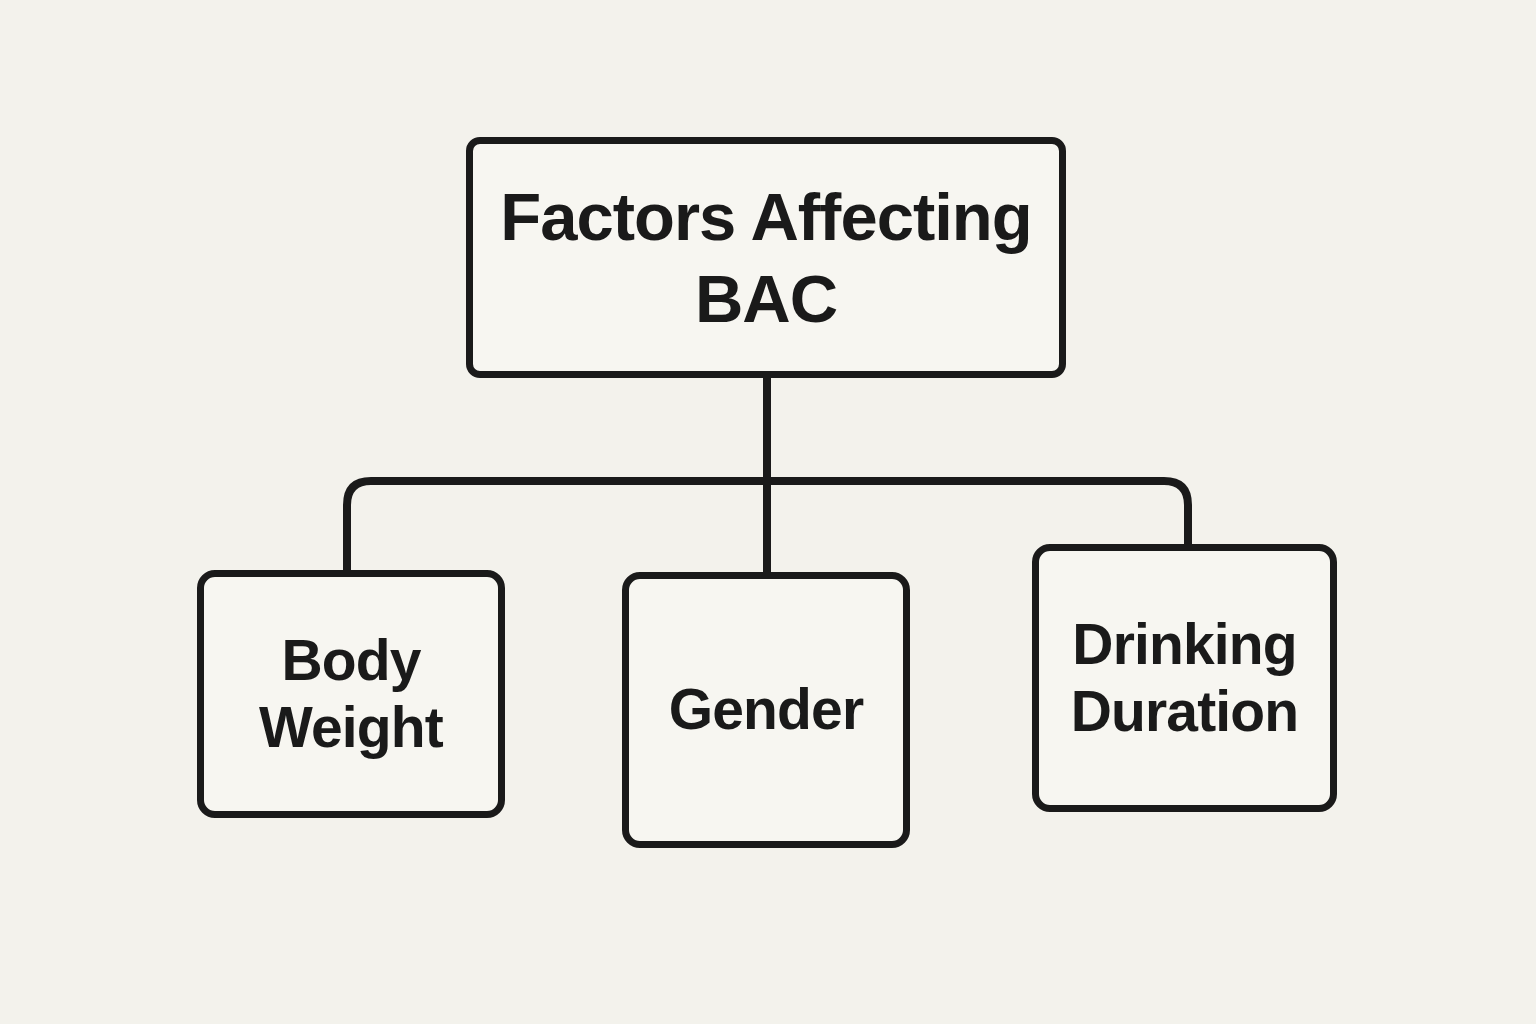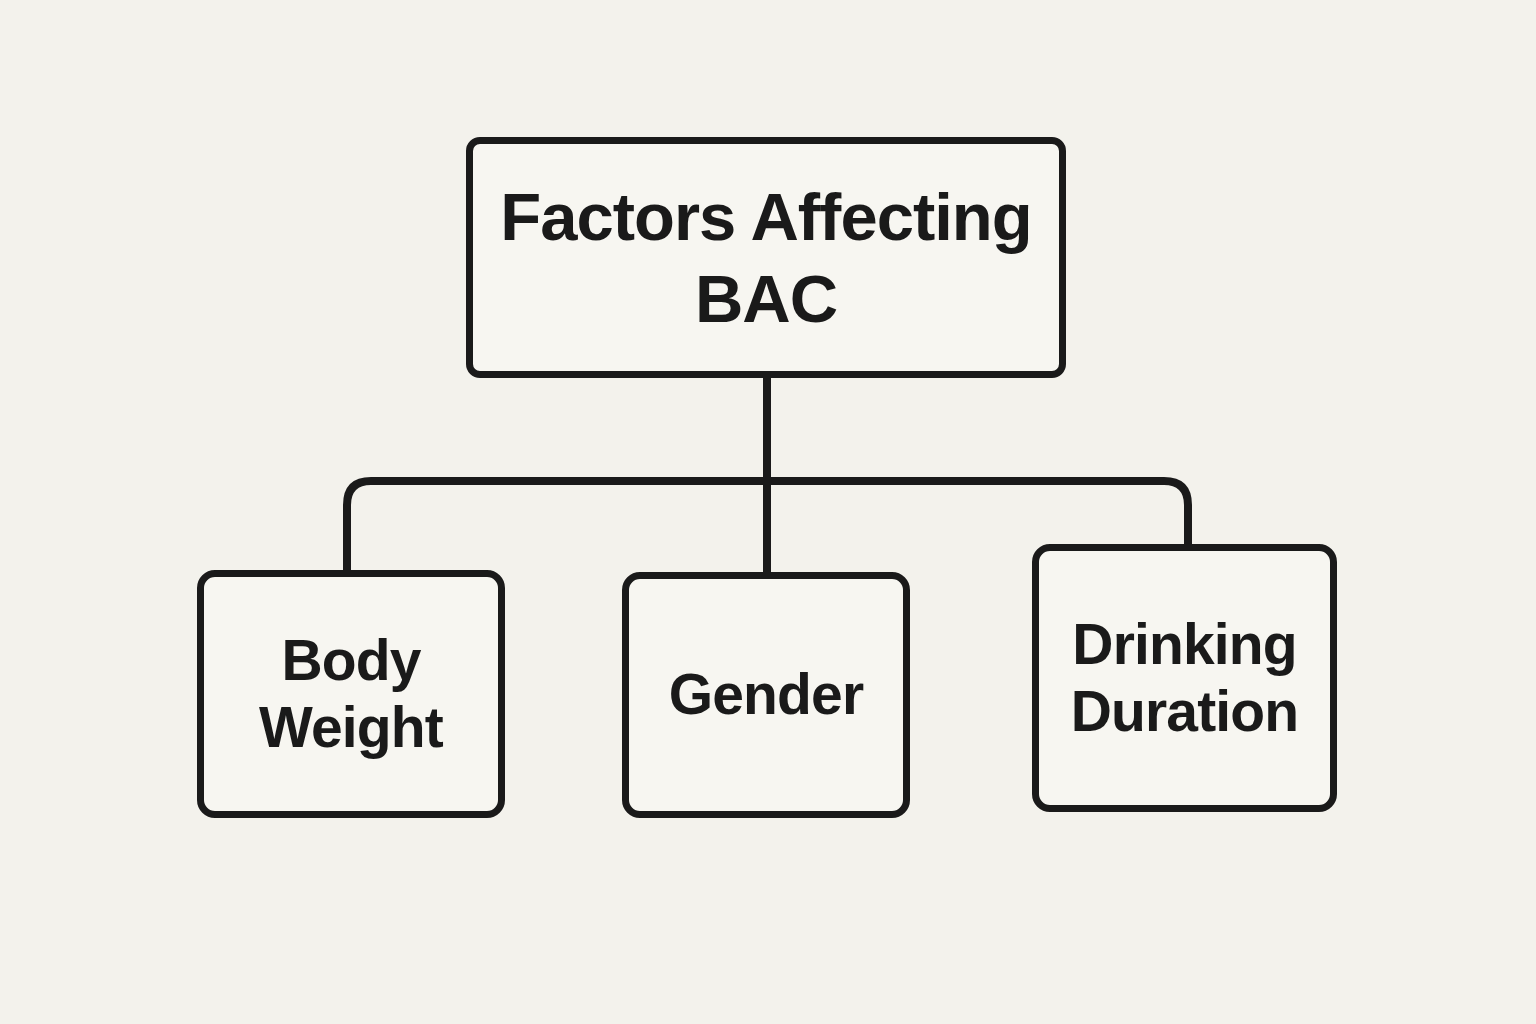--- a/index.html
+++ b/index.html
@@ -47,21 +47,21 @@
     line-height: 1.22;
     padding: 0 12px;
   }
   .node-child {
     border-radius: 18px;
     font-size: 57px;
     line-height: 1.18;
     padding: 0 10px;
   }
   .node-child-1 { left: 197px;  top: 570px; width: 308px; height: 248px; }
-  .node-child-2 { left: 622px;  top: 572px; width: 288px; height: 246px; }
+  .node-child-2 { left: 622px;  top: 572px; width: 288px; height: 276px; }
   .node-child-3 { left: 1032px; top: 544px; width: 305px; height: 268px; }
 </style>
 </head>
 <body>
 
 <div class="canvas">
 
   <svg class="connectors" viewBox="0 0 1536 1024" xmlns="http://www.w3.org/2000/svg" fill="none" stroke="currentColor" stroke-width="8">
 
     <path d="M 767 374 L 767 576"></path>

